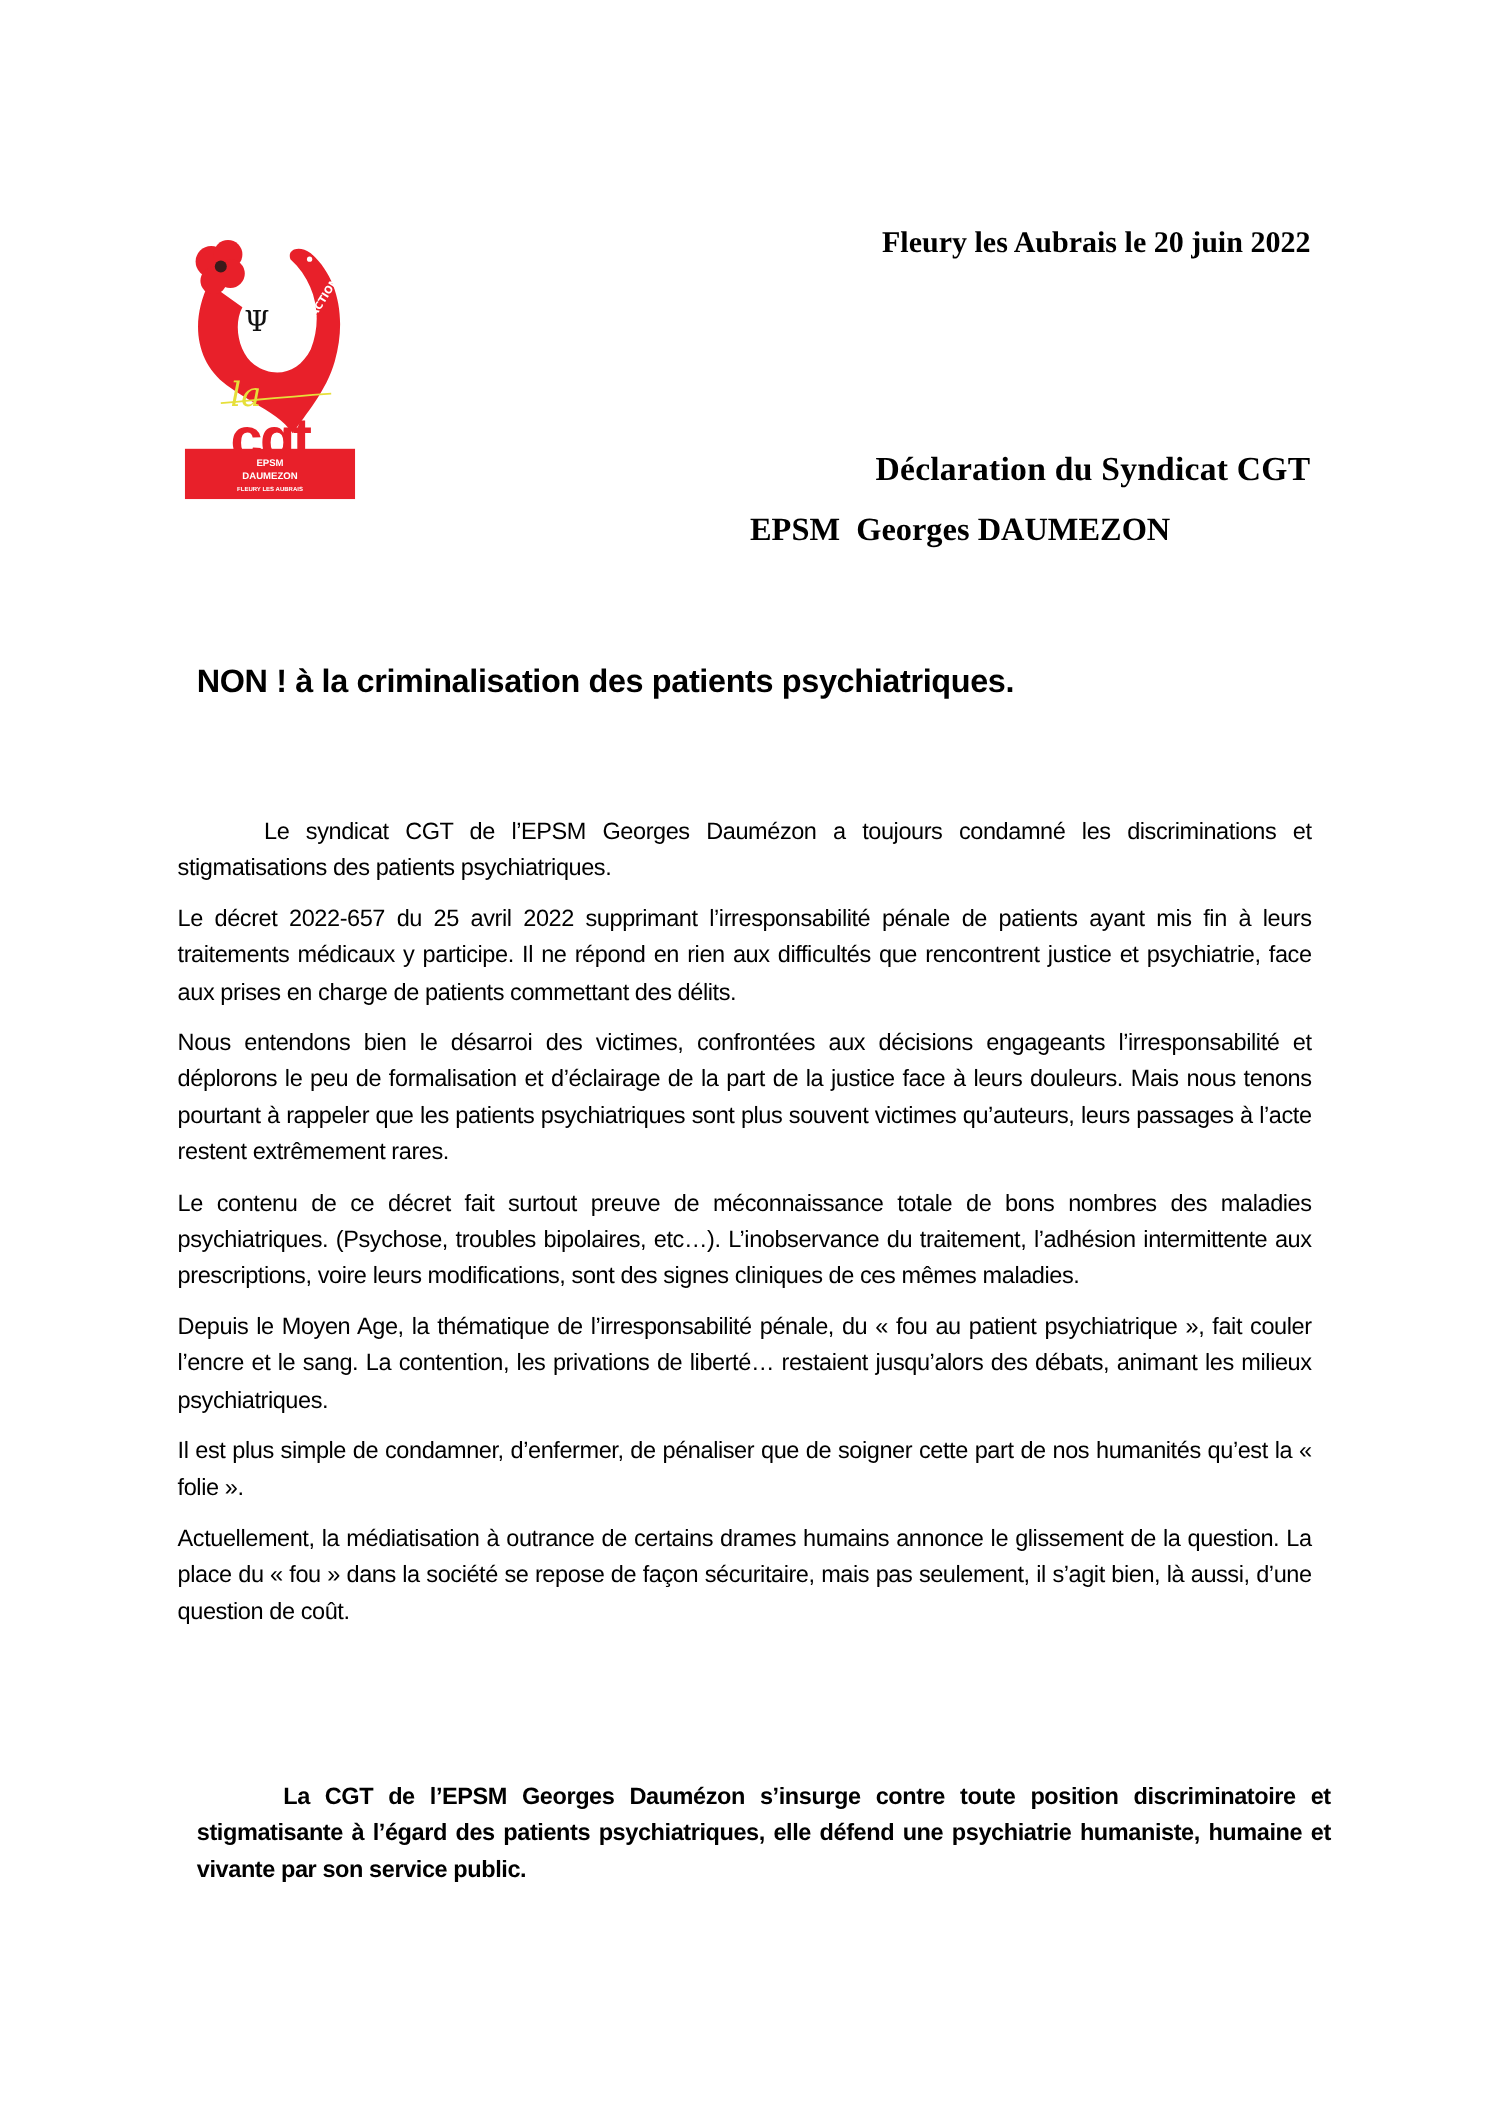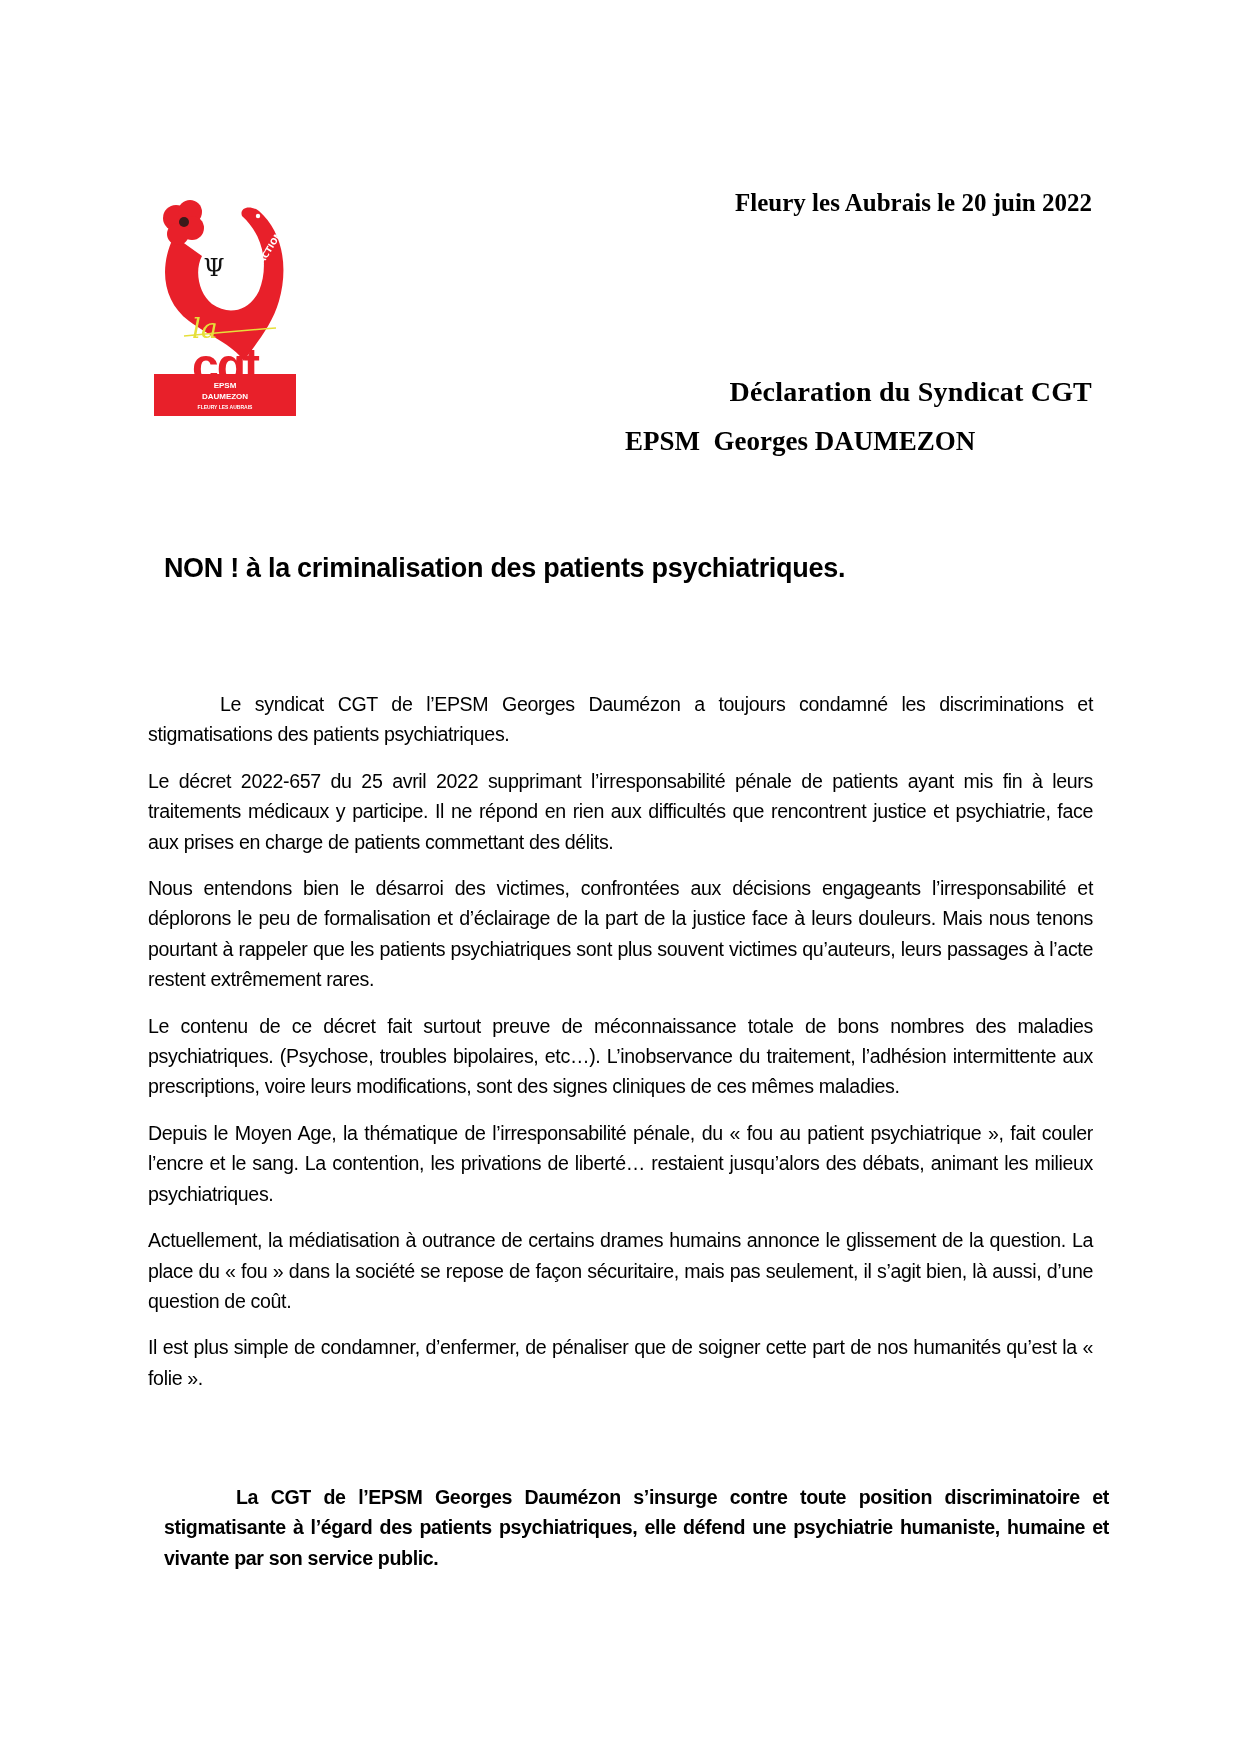--- a/index.html
+++ b/index.html
@@ -11,21 +11,21 @@
 
     #logo { position: absolute; left: 154px; top: 196px; width: 142px; height: 220px; }
 
     #title { position: absolute; top: 376px; right: 148px; font-size: 28px; white-space: nowrap; letter-spacing: 0.2px; }
     #subtitle { position: absolute; top: 426px; left: 625px; font-size: 27px; white-space: nowrap; }
 
     #heading { position: absolute; top: 553px; left: 0; width: 1009px; text-align: center;
       font-size: 27px; font-weight: bold; letter-spacing: -0.3px; }
 
     #body { position: absolute; top: 673px; left: 148px; width: 945px; font-size: 19.6px; line-height: 30.4px; }
-    #body p { margin: 16px 0 12px 0; text-align: justify; letter-spacing: -0.35px; }
+    #body p { margin: 5px 0 12px 0; text-align: justify; letter-spacing: -0.35px; }
     #body p.indent { text-indent: 72px; }
     #conclusion { position: absolute; top: 1466px; left: 148px; width: 945px; font-size: 19.6px; line-height: 30.4px;
       font-weight: bold; text-align: justify; text-indent: 72px; margin: 16px; letter-spacing: -0.35px; }
   </style>
 </head>
 <body>
 
 <div id="date" class="serif">Fleury les Aubrais le 20 juin 2022</div>
 
 <svg id="logo" viewBox="0 0 142 220">
@@ -55,17 +55,17 @@
 <div id="subtitle" class="serif" style="white-space:pre;font-family:Liberation Serif, serif;">EPSM  Georges DAUMEZON</div>
 
 <div id="heading" class="sans">NON ! à la criminalisation des patients psychiatriques.</div>
 
 <div id="body" class="sans">
   <p class="indent">Le syndicat CGT de l’EPSM Georges Daumézon a toujours condamné les discriminations et stigmatisations des patients psychiatriques.</p>
   <p>Le décret 2022-657 du 25 avril 2022 supprimant l’irresponsabilité pénale de patients ayant mis fin à leurs traitements médicaux y participe. Il ne répond en rien aux difficultés que rencontrent justice et psychiatrie, face aux prises en charge de patients commettant des délits.</p>
   <p>Nous entendons bien le désarroi des victimes, confrontées aux décisions engageants l’irresponsabilité et déplorons le peu de formalisation et d’éclairage de la part de la justice face à leurs douleurs. Mais nous tenons pourtant à rappeler que les patients psychiatriques sont plus souvent victimes qu’auteurs, leurs passages à l’acte restent extrêmement rares.</p>
   <p>Le contenu de ce décret fait surtout preuve de méconnaissance totale de bons nombres des maladies psychiatriques. (Psychose, troubles bipolaires, etc…). L’inobservance du traitement, l’adhésion intermittente aux prescriptions, voire leurs modifications, sont des signes cliniques de ces mêmes maladies.</p>
   <p>Depuis le Moyen Age, la thématique de l’irresponsabilité pénale, du « fou au patient psychiatrique », fait couler l’encre et le sang. La contention, les privations de liberté… restaient jusqu’alors des débats, animant les milieux psychiatriques.</p>
+  <p>Il est plus simple de condamner, d’enfermer, de pénaliser que de soigner cette part de nos humanités qu’est la « folie ».</p>
   <p>Actuellement, la médiatisation à outrance de certains drames humains annonce le glissement de la question. La place du « fou » dans la société se repose de façon sécuritaire, mais pas seulement, il s’agit bien, là aussi, d’une question de coût.</p>
-  <p>Il est plus simple de condamner, d’enfermer, de pénaliser que de soigner cette part de nos humanités qu’est la « folie ».</p>
 </div>
 
 <p id="conclusion" class="sans">La CGT de l’EPSM Georges Daumézon s’insurge contre toute position discriminatoire et stigmatisante à l’égard des patients psychiatriques, elle défend une psychiatrie humaniste, humaine et vivante par son service public.</p>
 
 </body></html>

